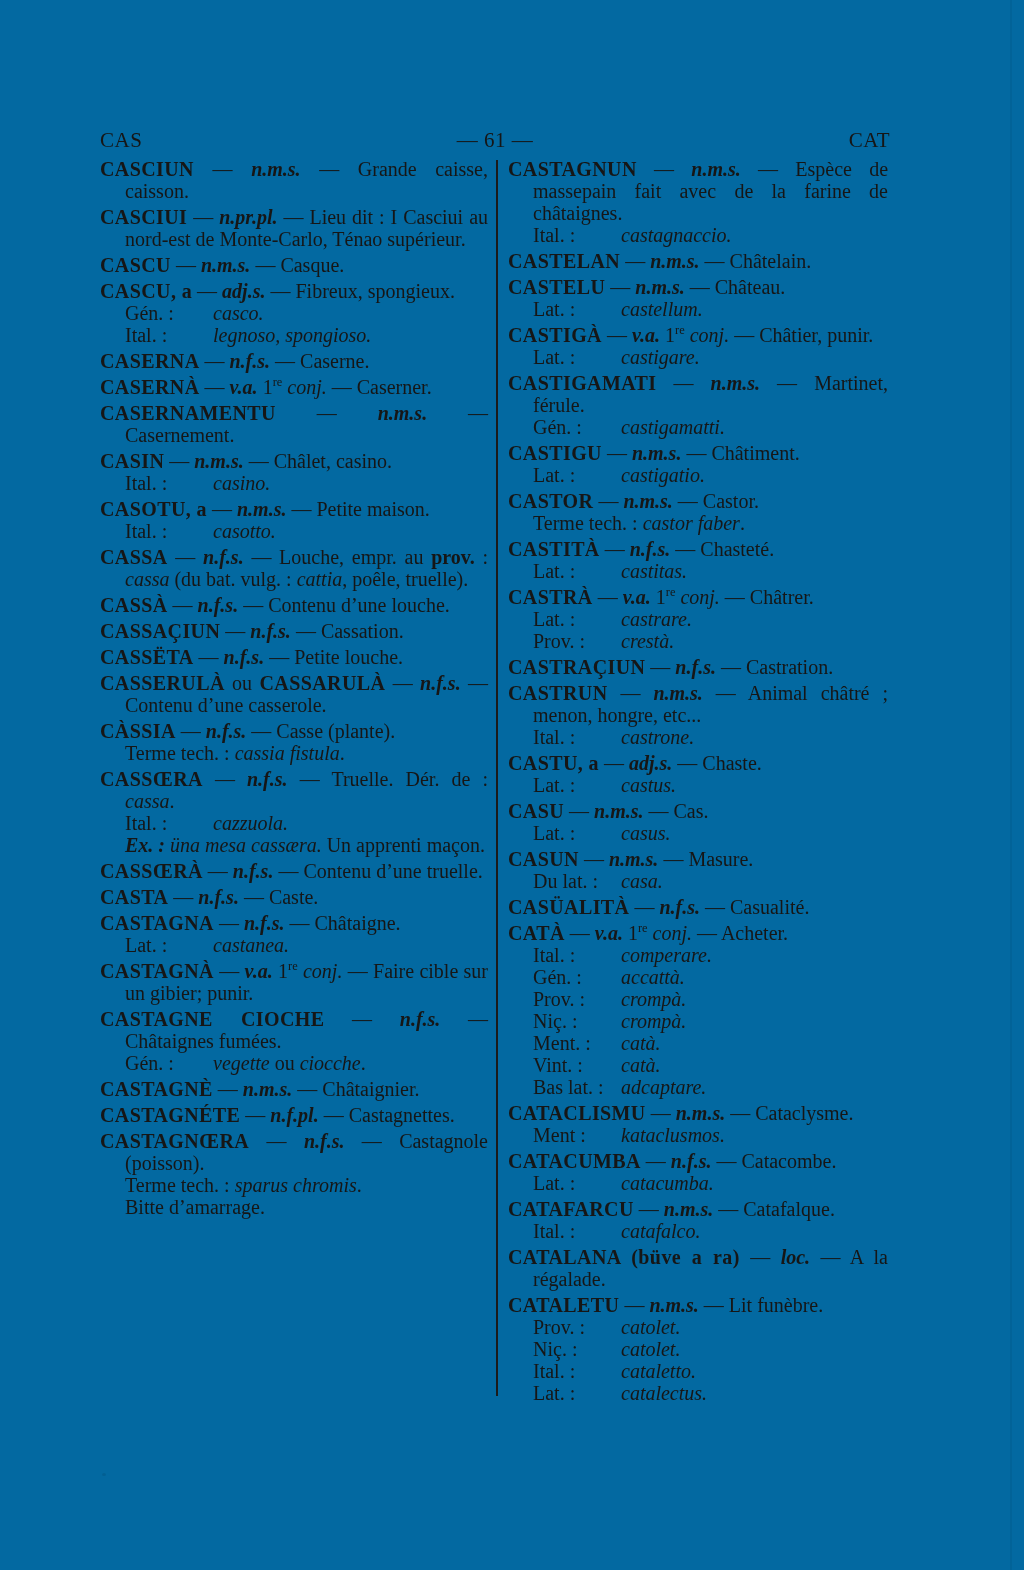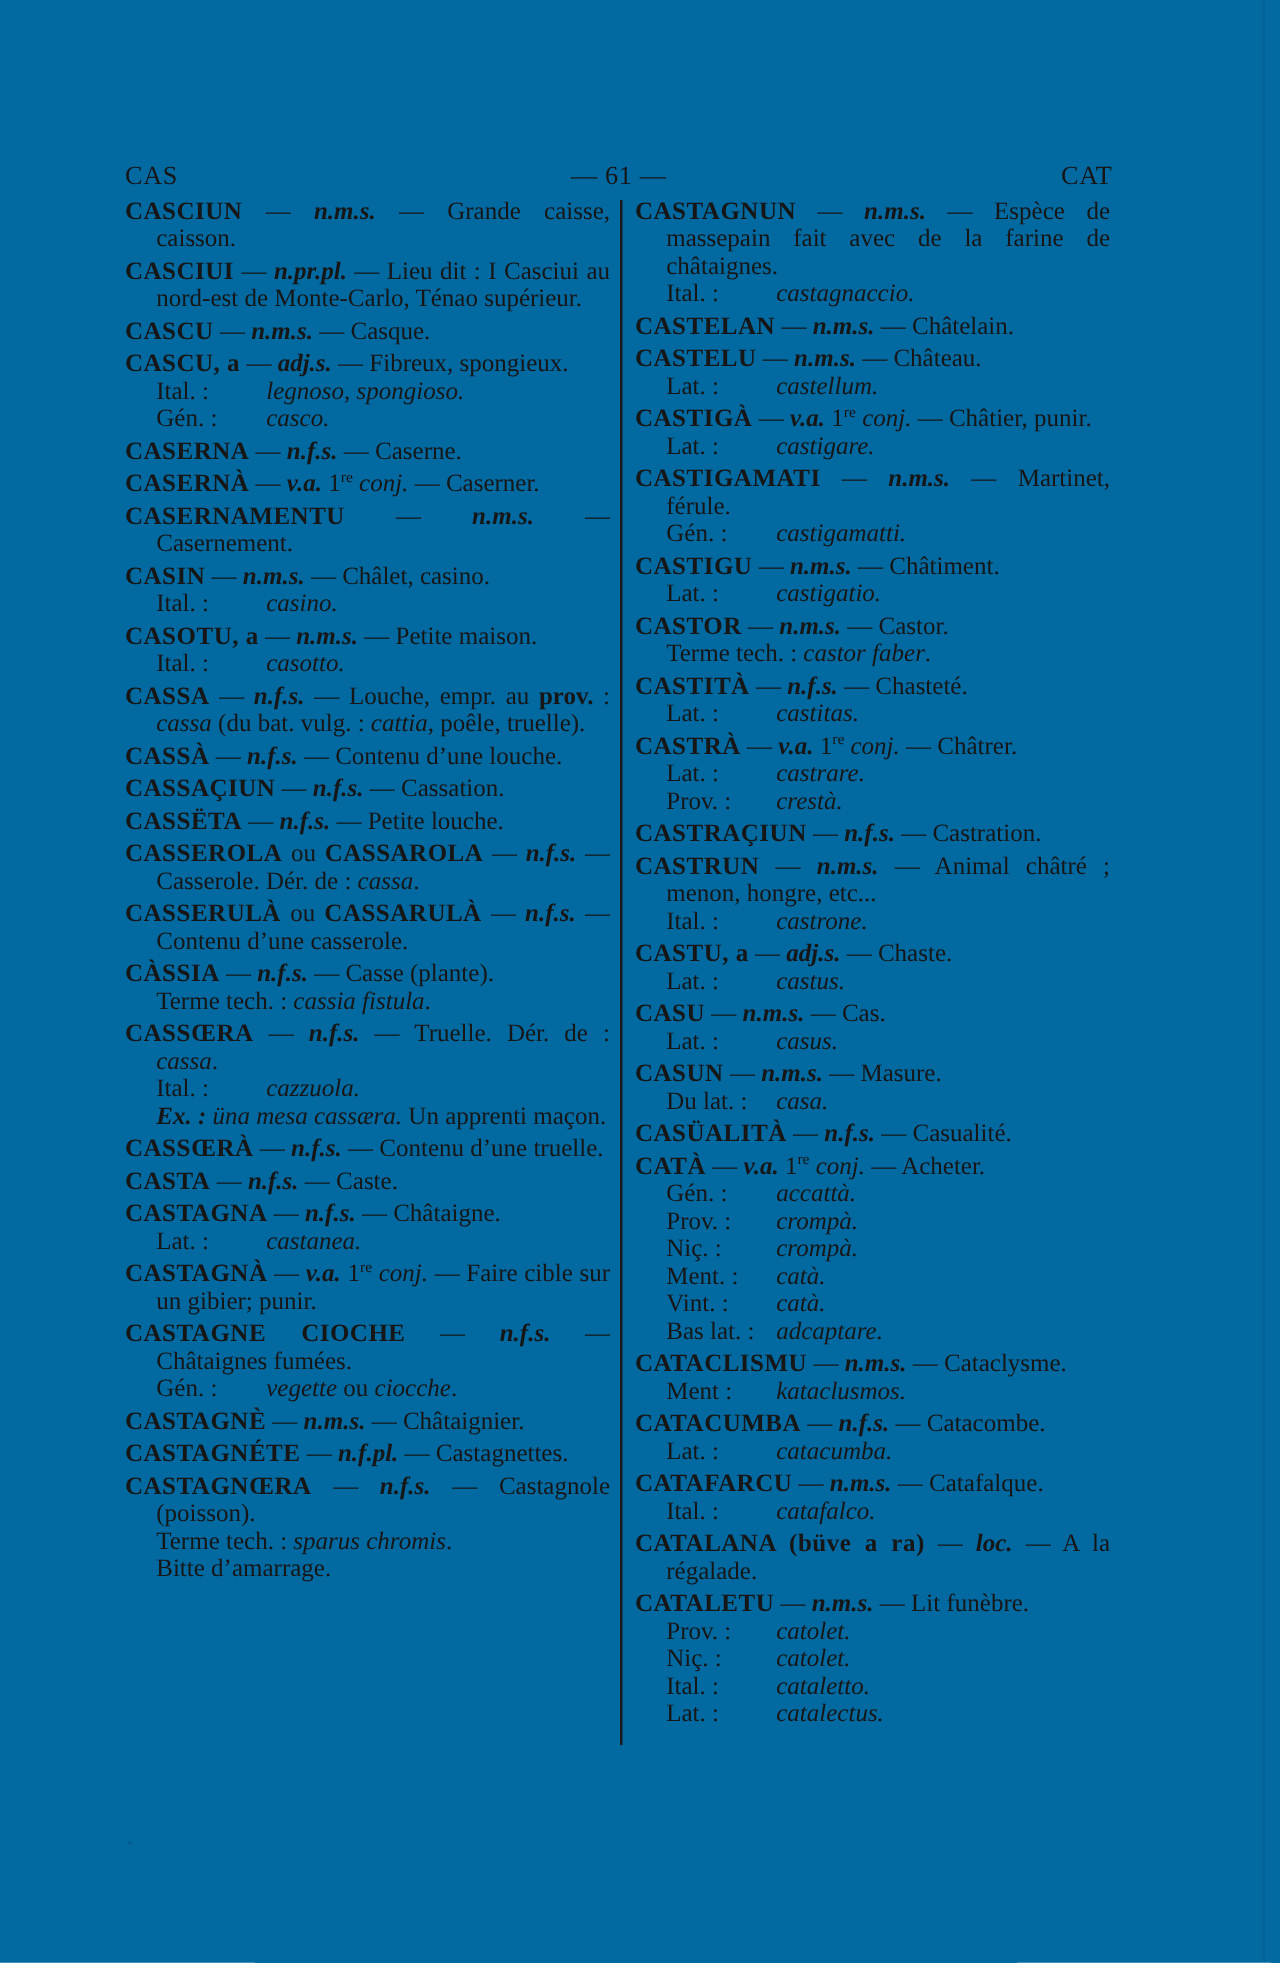--- a/index.html
+++ b/index.html
@@ -74,22 +74,22 @@
             <p class="line-main"><span class="seg-hw">CASCIUN</span><span class="seg-r"> — </span><span class="seg-bi">n.m.s.</span><span class="seg-r"> — Grande caisse, caisson.</span></p>
           </div>
           <div class="entry">
             <p class="line-main"><span class="seg-hw">CASCIUI</span><span class="seg-r"> — </span><span class="seg-bi">n.pr.pl.</span><span class="seg-r"> — Lieu dit : I Casciui au nord-est de Monte-Carlo, Ténao supérieur.</span></p>
           </div>
           <div class="entry">
             <p class="line-main"><span class="seg-hw">CASCU</span><span class="seg-r"> — </span><span class="seg-bi">n.m.s.</span><span class="seg-r"> — Casque.</span></p>
           </div>
           <div class="entry">
             <p class="line-main"><span class="seg-hw">CASCU, a</span><span class="seg-r"> — </span><span class="seg-bi">adj.s.</span><span class="seg-r"> — Fibreux, spongieux.</span></p>
+            <p class="line-sub"><span class="sub-label">Gén. :</span><span class="seg-i">casco.</span></p>
             <p class="line-sub"><span class="sub-label">Ital. :</span><span class="seg-i">legnoso, spongioso.</span></p>
-            <p class="line-sub"><span class="sub-label">Gén. :</span><span class="seg-i">casco.</span></p>
           </div>
           <div class="entry">
             <p class="line-main"><span class="seg-hw">CASERNA</span><span class="seg-r"> — </span><span class="seg-bi">n.f.s.</span><span class="seg-r"> — Caserne.</span></p>
           </div>
           <div class="entry">
             <p class="line-main"><span class="seg-hw">CASERNÀ</span><span class="seg-r"> — </span><span class="seg-bi">v.a.</span><span class="seg-r"> 1</span><span class="seg-sup">re</span><span class="seg-r"> </span><span class="seg-i">conj.</span><span class="seg-r"> — Caserner.</span></p>
           </div>
           <div class="entry">
             <p class="line-main"><span class="seg-hw">CASERNAMENTU</span><span class="seg-r"> — </span><span class="seg-bi">n.m.s.</span><span class="seg-r"> — Casernement.</span></p>
           </div>
@@ -105,23 +105,20 @@
             <p class="line-main"><span class="seg-hw">CASSA</span><span class="seg-r"> — </span><span class="seg-bi">n.f.s.</span><span class="seg-r"> — Louche, empr. au </span><span class="seg-b">prov.</span><span class="seg-r"> : </span><span class="seg-i">cassa</span><span class="seg-r"> (du bat. vulg. : </span><span class="seg-i">cattia</span><span class="seg-r">, poêle, truelle).</span></p>
           </div>
           <div class="entry">
             <p class="line-main"><span class="seg-hw">CASSÀ</span><span class="seg-r"> — </span><span class="seg-bi">n.f.s.</span><span class="seg-r"> — Contenu d’une louche.</span></p>
           </div>
           <div class="entry">
             <p class="line-main"><span class="seg-hw">CASSAÇIUN</span><span class="seg-r"> — </span><span class="seg-bi">n.f.s.</span><span class="seg-r"> — Cassation.</span></p>
           </div>
           <div class="entry">
             <p class="line-main"><span class="seg-hw">CASSËTA</span><span class="seg-r"> — </span><span class="seg-bi">n.f.s.</span><span class="seg-r"> — Petite louche.</span></p>
-          </div>
-          <div class="entry">
-            <p class="line-main"><span class="seg-hw">CASSEROLA</span><span class="seg-r"> ou </span><span class="seg-hw">CASSAROLA</span><span class="seg-r"> — </span><span class="seg-bi">n.f.s.</span><span class="seg-r"> — Casserole. Dér. de : </span><span class="seg-i">cassa</span><span class="seg-r">.</span></p>
           </div>
           <div class="entry">
             <p class="line-main"><span class="seg-hw">CASSERULÀ</span><span class="seg-r"> ou </span><span class="seg-hw">CASSARULÀ</span><span class="seg-r"> — </span><span class="seg-bi">n.f.s.</span><span class="seg-r"> — Contenu d’une casserole.</span></p>
           </div>
           <div class="entry">
             <p class="line-main"><span class="seg-hw">CÀSSIA</span><span class="seg-r"> — </span><span class="seg-bi">n.f.s.</span><span class="seg-r"> — Casse (plante).</span></p>
             <p class="line-subplain"><span class="seg-r">Terme tech. : </span><span class="seg-i">cassia fistula</span><span class="seg-r">.</span></p>
           </div>
           <div class="entry">
             <p class="line-main"><span class="seg-hw">CASSŒRA</span><span class="seg-r"> — </span><span class="seg-bi">n.f.s.</span><span class="seg-r"> — Truelle. Dér. de : </span><span class="seg-i">cassa</span><span class="seg-r">.</span></p>
@@ -212,20 +209,21 @@
           </div>
           <div class="entry">
             <p class="line-main"><span class="seg-hw">CASUN</span><span class="seg-r"> — </span><span class="seg-bi">n.m.s.</span><span class="seg-r"> — Masure.</span></p>
             <p class="line-sub"><span class="sub-label">Du lat. :</span><span class="seg-i">casa.</span></p>
           </div>
           <div class="entry">
             <p class="line-main"><span class="seg-hw">CASÜALITÀ</span><span class="seg-r"> — </span><span class="seg-bi">n.f.s.</span><span class="seg-r"> — Casualité.</span></p>
           </div>
           <div class="entry">
             <p class="line-main"><span class="seg-hw">CATÀ</span><span class="seg-r"> — </span><span class="seg-bi">v.a.</span><span class="seg-r"> 1</span><span class="seg-sup">re</span><span class="seg-r"> </span><span class="seg-i">conj.</span><span class="seg-r"> — Acheter.</span></p>
+            <p class="line-sub"><span class="sub-label">Ital. :</span><span class="seg-i">comperare.</span></p>
             <p class="line-sub"><span class="sub-label">Gén. :</span><span class="seg-i">accattà.</span></p>
             <p class="line-sub"><span class="sub-label">Prov. :</span><span class="seg-i">crompà.</span></p>
             <p class="line-sub"><span class="sub-label">Niç. :</span><span class="seg-i">crompà.</span></p>
             <p class="line-sub"><span class="sub-label">Ment. :</span><span class="seg-i">catà.</span></p>
             <p class="line-sub"><span class="sub-label">Vint. :</span><span class="seg-i">catà.</span></p>
             <p class="line-sub"><span class="sub-label">Bas lat. :</span><span class="seg-i">adcaptare.</span></p>
           </div>
           <div class="entry">
             <p class="line-main"><span class="seg-hw">CATACLISMU</span><span class="seg-r"> — </span><span class="seg-bi">n.m.s.</span><span class="seg-r"> — Cataclysme.</span></p>
             <p class="line-sub"><span class="sub-label">Ment :</span><span class="seg-i">kataclusmos.</span></p>

